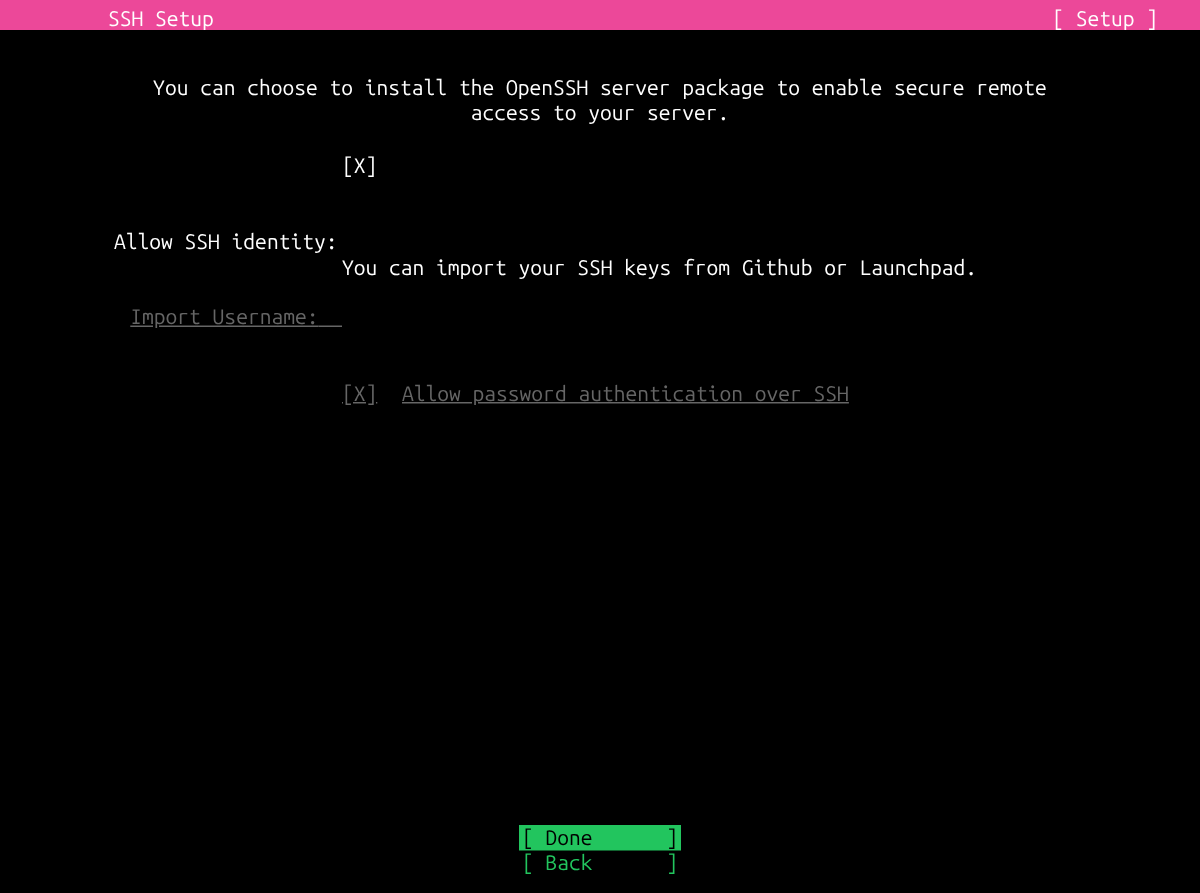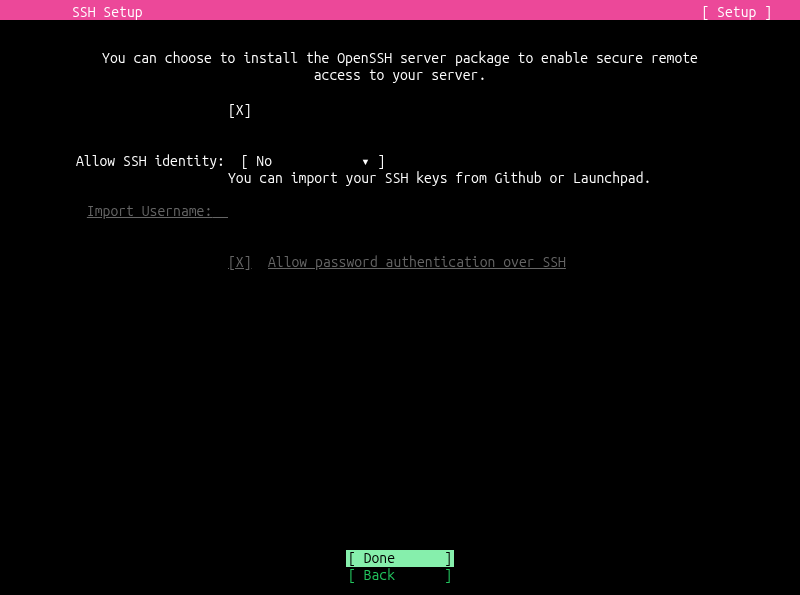--- a/index.html
+++ b/index.html
@@ -60,21 +60,21 @@
   }
   .btn {
     width: 108px;
     text-align: left;
     padding: 0 2px;
     line-height: 17px;
     display: flex;
     justify-content: space-between;
   }
   .btn-selected {
-    background: #86efac;
+    background: #22c55e;
     color: #000000;
   }
   .btn-normal {
     color: #22c55e;
   }
   .pre { white-space: pre; }
 </style>
 </head>
 <body>
 
@@ -88,23 +88,20 @@
 
   <div class="row">
     <div class="label-col"></div>
     <div class="check-col">[X]</div>
   </div>
 
   <div class="gap"></div>
 
   <div class="row">
     <div class="label-col pre"><span>Allow SSH identity:</span>  </div>
-    <div class="value-col">
-      <span class="dropdown pre"><span>[ </span><span style="display:inline-block;width:105px;">No</span><span>▾ ]</span></span>
-    </div>
   </div>
   <div class="row">
     <div class="label-col"></div>
     <div class="value-col">You can import your SSH keys from Github or Launchpad.</div>
   </div>
 
   <div class="gap-sm"></div>
 
   <div class="row dim">
     <div class="label-col pre"><span>Import Username:</span>  </div>

